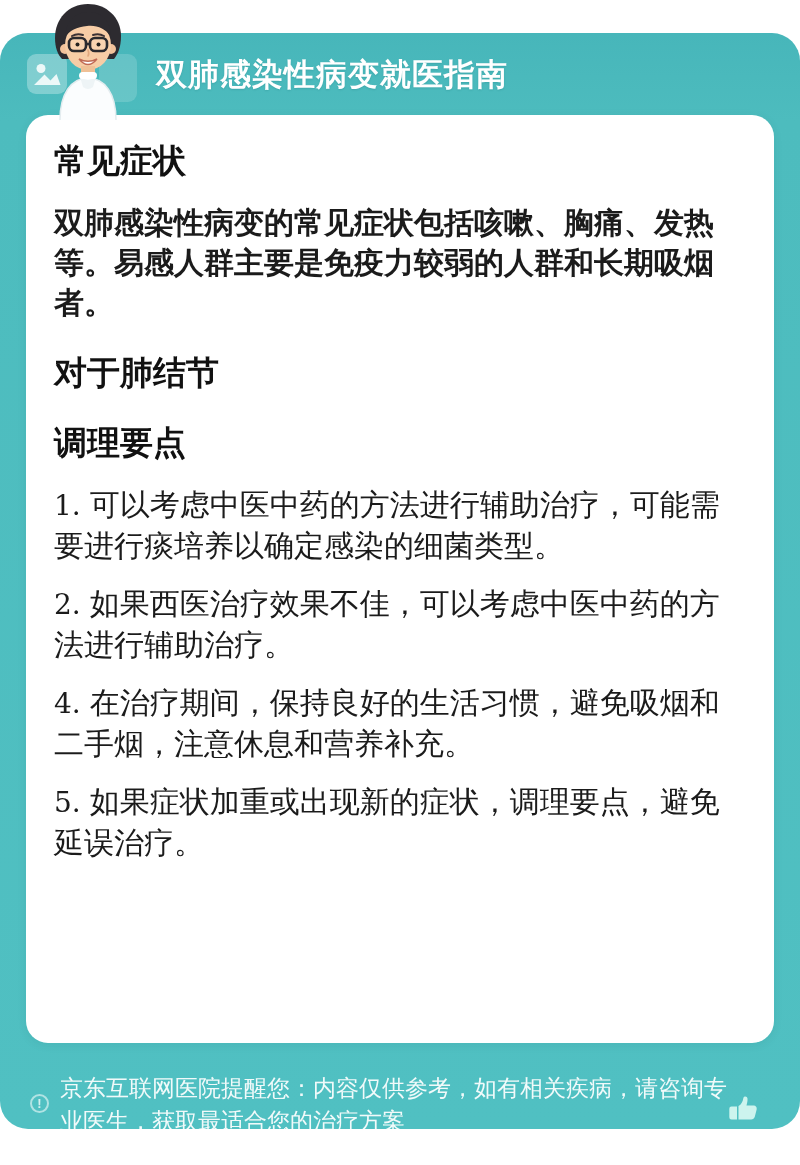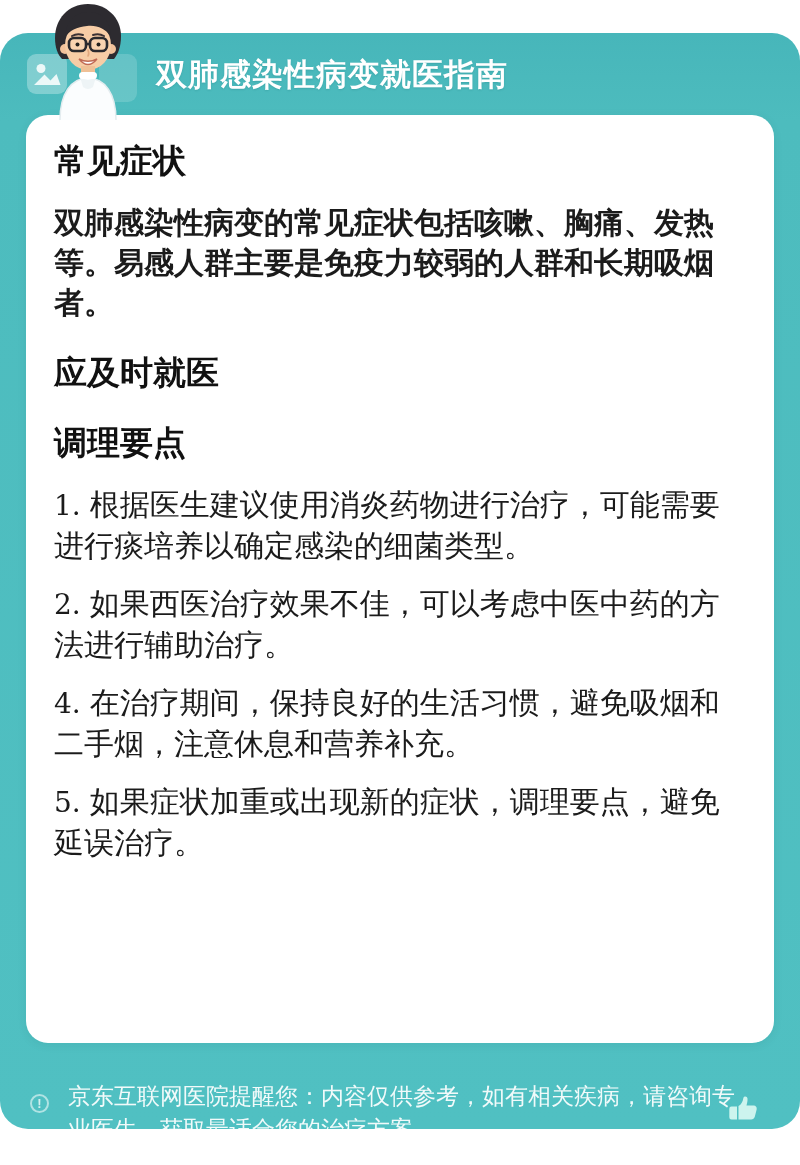--- a/index.html
+++ b/index.html
@@ -50,21 +50,21 @@
   .item .num{font-family:"DejaVu Serif","Liberation Serif",serif;font-size:28px;margin-right:9px;}
   
   .footer{position:absolute;left:28px;right:28px;top:1039px;height:90px;}
   .info-icon{
     position:absolute;left:2px;top:22px;width:19px;height:19px;
     border:2px solid rgba(255,255,255,0.55);border-radius:50%;
     color:rgba(255,255,255,0.75);font-size:13px;font-weight:bold;
     display:flex;align-items:center;justify-content:center;box-sizing:border-box;
   }
   .disclaimer{
-    position:absolute;left:32px;top:0;width:668px;margin:8px;
+    position:absolute;left:32px;top:0;width:668px;margin:0;
     font-size:23px;line-height:33px;color:rgba(255,255,255,0.92);
   }
   .thumb{position:absolute;right:10px;top:18px;cursor:pointer;}
   svg{display:block;}
 </style>
 </head>
 <body>
 
 <div class="page">
 
@@ -79,25 +79,25 @@
         </svg>
       </div>
       <div class="decor-square"></div>
       <h1 class="title">双肺感染性病变就医指南</h1>
     </div>
 
     <div class="white-card">
       <h2 class="first">常见症状</h2>
       <p>双肺感染性病变的常见症状包括咳嗽、胸痛、发热等。易感人群主要是免疫力较弱的人群和长期吸烟者。</p>
 
-      <h2>应及时就医</h2>
+      <h2>对于肺结节</h2>
 
       <h2>调理要点</h2>
 
-      <div class="item first"><span class="num">1.</span><span>根据医生建议使用消炎药物进行治疗，可能需要进行痰培养以确定感染的细菌类型。</span></div>
+      <div class="item first"><span class="num">1.</span><span>可以考虑中医中药的方法进行辅助治疗，可能需要进行痰培养以确定感染的细菌类型。</span></div>
       <div class="item"><span class="num">2.</span><span>如果西医治疗效果不佳，可以考虑中医中药的方法进行辅助治疗。</span></div>
       <div class="item"><span class="num">4.</span><span>在治疗期间，保持良好的生活习惯，避免吸烟和二手烟，注意休息和营养补充。</span></div>
       <div class="item"><span class="num">5.</span><span>如果症状加重或出现新的症状，调理要点，避免延误治疗。</span></div>
     </div>
 
     <div class="footer">
       <span class="info-icon">!</span>
       <p class="disclaimer">京东互联网医院提醒您：内容仅供参考，如有相关疾病，请咨询专业医生，获取最适合您的治疗方案</p>
       <div class="thumb">
         <svg viewBox="0 0 36 36" width="36" height="36" aria-hidden="true">

